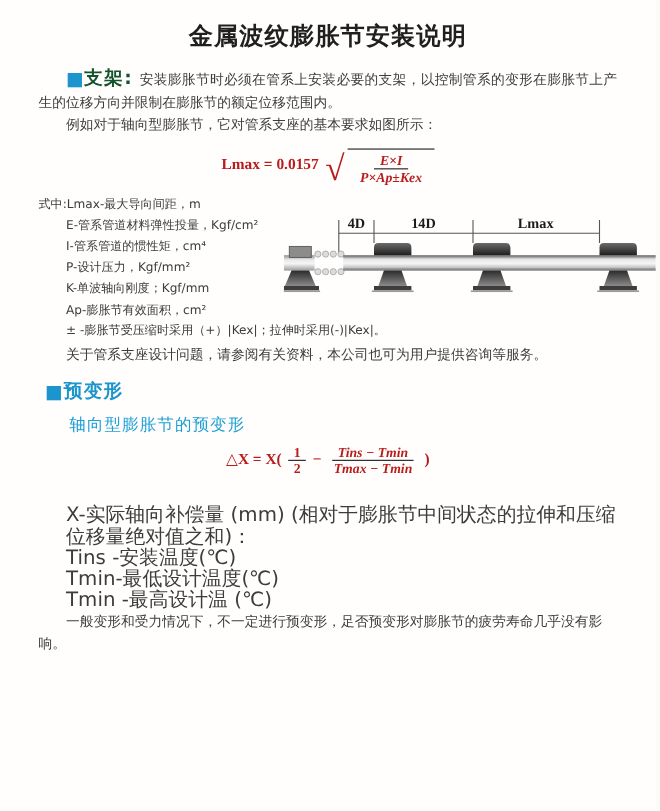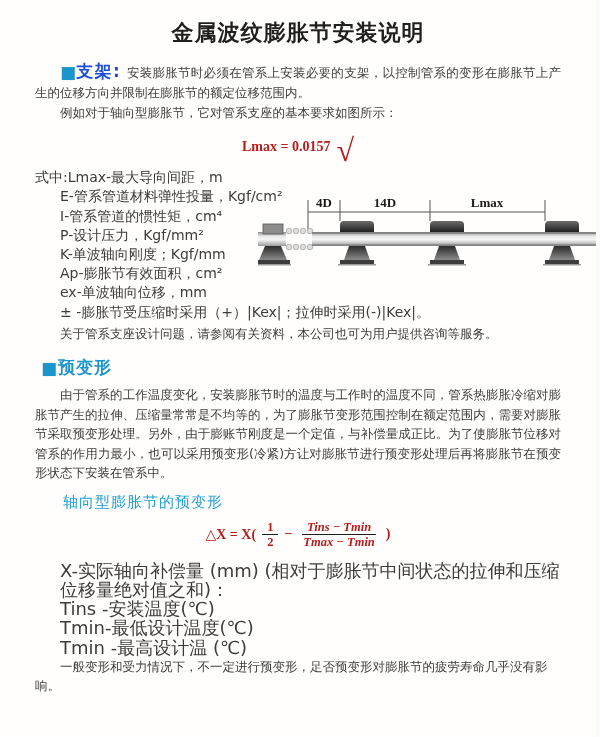--- a/index.html
+++ b/index.html
@@ -33,21 +33,21 @@
     color:#3c3c3c;
   }
   .just{text-align:justify;}
   .indent{text-indent:2em;}
   .marker{
     color:#1c94cc;
     font-size:17px;
     vertical-align:-1px;
   }
   .sec-title{
-    color:#1d4ed8;
+    color:#14532d;
     font-size:17px;
     font-weight:bold;
     letter-spacing:1px;
     margin-right:6px;
   }
   .formula{
     display:flex;
     justify-content:center;
     align-items:center;
     gap:6px;
@@ -71,23 +71,23 @@
     font-weight:normal;
     line-height:0.8;
     transform:translateY(3px);
   }
   .sqrt-body{
     border-top:1.6px solid #1b1b1b;
     margin-left:-3px;
     padding:3px 6px 0 6px;
   }
   .f-lmax{margin:12px 0 8px 0;}
-  .f-dx{margin:8px 0 12px 0;}
+  .f-dx{margin:8px 0 26px 0;}
   .defs .def-line{
-    font-size:14px;
+    font-size:11px;
     line-height:19.2px;
   }
   .defs .def-line.ind{padding-left:25px;}
   .note{margin-top:2px;}
   .h-sec{
     margin:13px 0 6px 6px;
     font-size:17px;
     font-weight:bold;
     color:#1c94cc;
     letter-spacing:1px;
@@ -127,30 +127,35 @@
 
   <h1>金属波纹膨胀节安装说明</h1>
 
   <p class="body just indent"><span class="marker">■</span><span class="sec-title">支架:</span><span>安装膨胀节时必须在管系上安装必要的支架，以控制管系的变形在膨胀节上产生的位移方向并限制在膨胀节的额定位移范围内。</span></p>
 
   <p class="body indent">例如对于轴向型膨胀节，它对管系支座的基本要求如图所示：</p>
 
   <div class="formula f-lmax">
     <span>Lmax = 0.0157</span>
     <span class="radical">√</span>
+    <span class="sqrt-body">
+      <span class="frac">
+        <span class="num it">E×I</span>
+        <span class="den it">P×Ap±Kex</span>
+      </span>
+    </span>
   </div>
 
   <div class="defs">
     <div class="def-line">式中:Lmax-最大导向间距，m</div>
     <div class="def-line ind">E-管系管道材料弹性投量，Kgf/cm²</div>
     <div class="def-line ind">I-管系管道的惯性矩，cm⁴</div>
     <div class="def-line ind">P-设计压力，Kgf/mm²</div>
     <div class="def-line ind">K-单波轴向刚度；Kgf/mm</div>
     <div class="def-line ind">Ap-膨胀节有效面积，cm²</div>
-    <div class="def-line ind">ex-单波轴向位移，mm</div>
     <div class="def-line ind">± -膨胀节受压缩时采用（+）|Kex|；拉伸时采用(-)|Kex|。</div>
   </div>
 
   <p class="body indent note">关于管系支座设计问题，请参阅有关资料，本公司也可为用户提供咨询等服务。</p>
 
   <div class="diagram">
     <svg width="354" height="102" viewBox="0 0 354 102">
       <defs>
         <linearGradient id="pipeGrad" x1="0" y1="0" x2="0" y2="1">
           <stop offset="0" stop-color="#8e8e8e"></stop>
@@ -217,21 +222,20 @@
         <path d="M 287,42 L 287,35 Q 287,31 291,31 L 317,31 Q 321,31 321,35 L 321,42 Z" fill="url(#clampGrad)"></path>
         <polygon points="296,56 312,56 317,70 291,70" fill="url(#pedGrad)"></polygon>
         <rect x="287" y="70" width="34" height="4" fill="#3d3d3d"></rect>
         <rect x="285" y="74" width="38" height="1.5" fill="#9a9a9a"></rect>
       </g>
     </svg>
   </div>
 
   <h2 class="h-sec"><span class="marker">■</span><span>预变形</span></h2>
 
-  <p class="body just indent">由于管系的工作温度变化，安装膨胀节时的温度与工作时的温度不同，管系热膨胀冷缩对膨胀节产生的拉伸、压缩量常常是不均等的，为了膨胀节变形范围控制在额定范围内，需要对膨胀节采取预变形处理。另外，由于膨账节刚度是一个定值，与补偿量成正比。为了使膨胀节位移对管系的作用力最小，也可以采用预变形(冷紧)方让对膨胀节进行预变形处理后再将膨胀节在预变形状态下安装在管系中。</p>
 
   <h3 class="h-sub axial">轴向型膨胀节的预变形</h3>
 
   <div class="formula f-dx">
     <span>△X = X(</span>
     <span class="frac">
       <span class="num">1</span>
       <span class="den">2</span>
     </span>
     <span>−</span>

